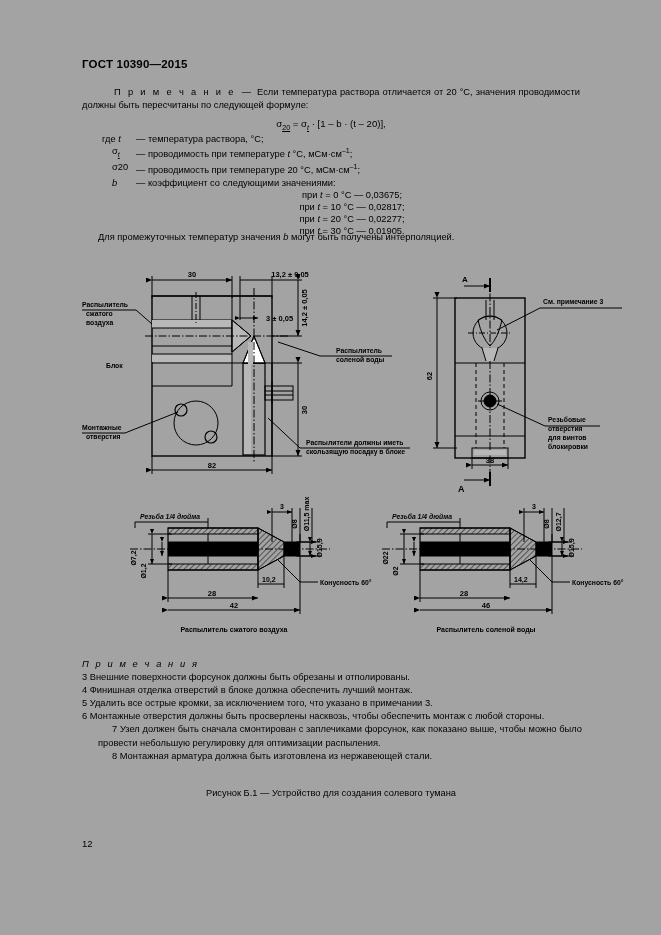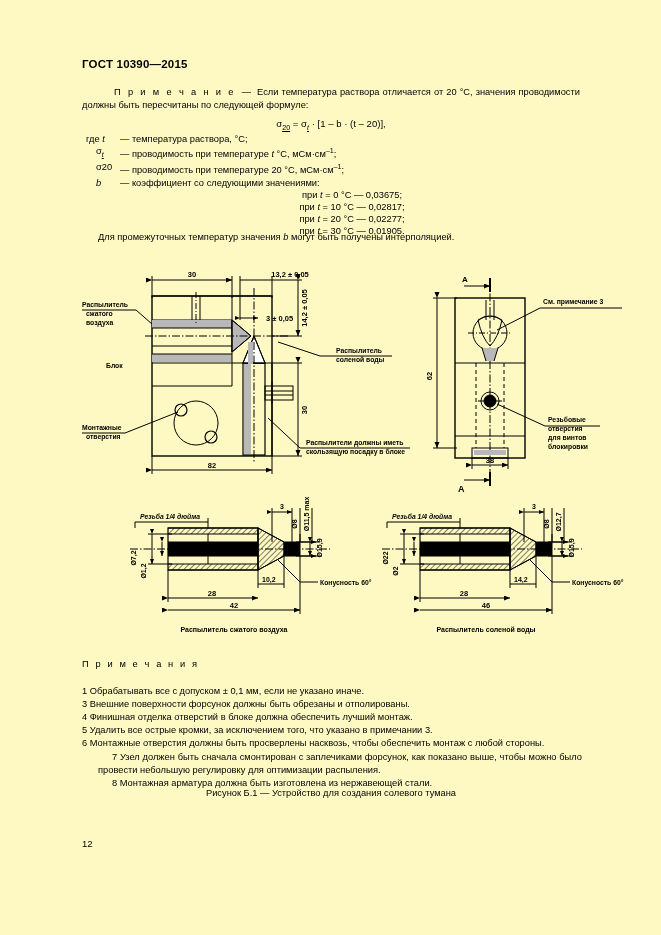--- a/index.html
+++ b/index.html
@@ -8,21 +8,21 @@
     background: #ffffff;
   }
   body {
     font-family: "Liberation Sans", sans-serif;
     color: #000000;
   }
   #page {
     position: relative;
     width: 661px;
     height: 935px;
-    background: #fef9c3;
+    background: #a3a3a3;
     overflow: hidden;
   }
   .content {
     position: absolute;
     left: 0;
     top: 0;
     width: 661px;
     height: 935px;
   }
 
@@ -64,20 +64,21 @@
   .deflist {
     position: absolute;
     left: 82px;
     top: 133px;
     width: 498px;
     font-size: 9.3px;
     line-height: 12.2px;
   }
   .deflist .row {
     display: flex;
+    margin-left: 16px;
   }
   .deflist .term {
     width: 38px;
     flex: 0 0 38px;
     padding-left: 4px;
     box-sizing: border-box;
   }
   .deflist .term.ind { padding-left: 14px; }
   .deflist .desc { flex: 1 1 auto; }
   .deflist .sub-row {
@@ -108,21 +109,22 @@
   .notes {
     position: absolute;
     left: 82px;
     top: 658px;
     width: 500px;
     font-size: 9.3px;
     line-height: 13.1px;
   }
   .notes .hdr {
     letter-spacing: 2.1px;
-    margin-bottom: 14px;
+    margin-bottom: 0;
+    font-style: italic;
   }
   .notes p {
     margin: 0;
     text-align: justify;
   }
   .notes p.ind { text-indent: 14px; margin-left: 16px; }
 
   .fig-caption {
     position: absolute;
     left: 82px;
@@ -479,21 +481,20 @@
             <text x="212" y="98" font-size="7.5" font-weight="bold" text-anchor="middle">28</text>
             <text x="234" y="110" font-size="7.5" font-weight="bold" text-anchor="middle">46</text>
             <text x="234" y="134" font-size="7" font-weight="bold" text-anchor="middle">Распылитель соленой воды</text>
           </g>
         </g>
       </svg>
     </div>
 
     <div class="notes">
       <div class="hdr">П р и м е ч а н и я</div>
-      <p>1 Обрабатывать все с допуском ± 0,1 мм, если не указано иначе.</p>
       <p>3 Внешние поверхности форсунок должны быть обрезаны и отполированы.</p>
       <p>4 Финишная отделка отверстий в блоке должна обеспечить лучший монтаж.</p>
       <p>5 Удалить все острые кромки, за исключением того, что указано в примечании 3.</p>
       <p>6 Монтажные отверстия должны быть просверлены насквозь, чтобы обеспечить монтаж с любой стороны.</p>
       <p class="ind">7 Узел должен быть сначала смонтирован с заплечиками форсунок, как показано выше, чтобы можно было провести небольшую регулировку для оптимизации распыления.</p>
       <p class="ind">8 Монтажная арматура должна быть изготовлена из нержавеющей стали.</p>
     </div>
 
     <div class="fig-caption">Рисунок Б.1 — Устройство для создания солевого тумана</div>
 

